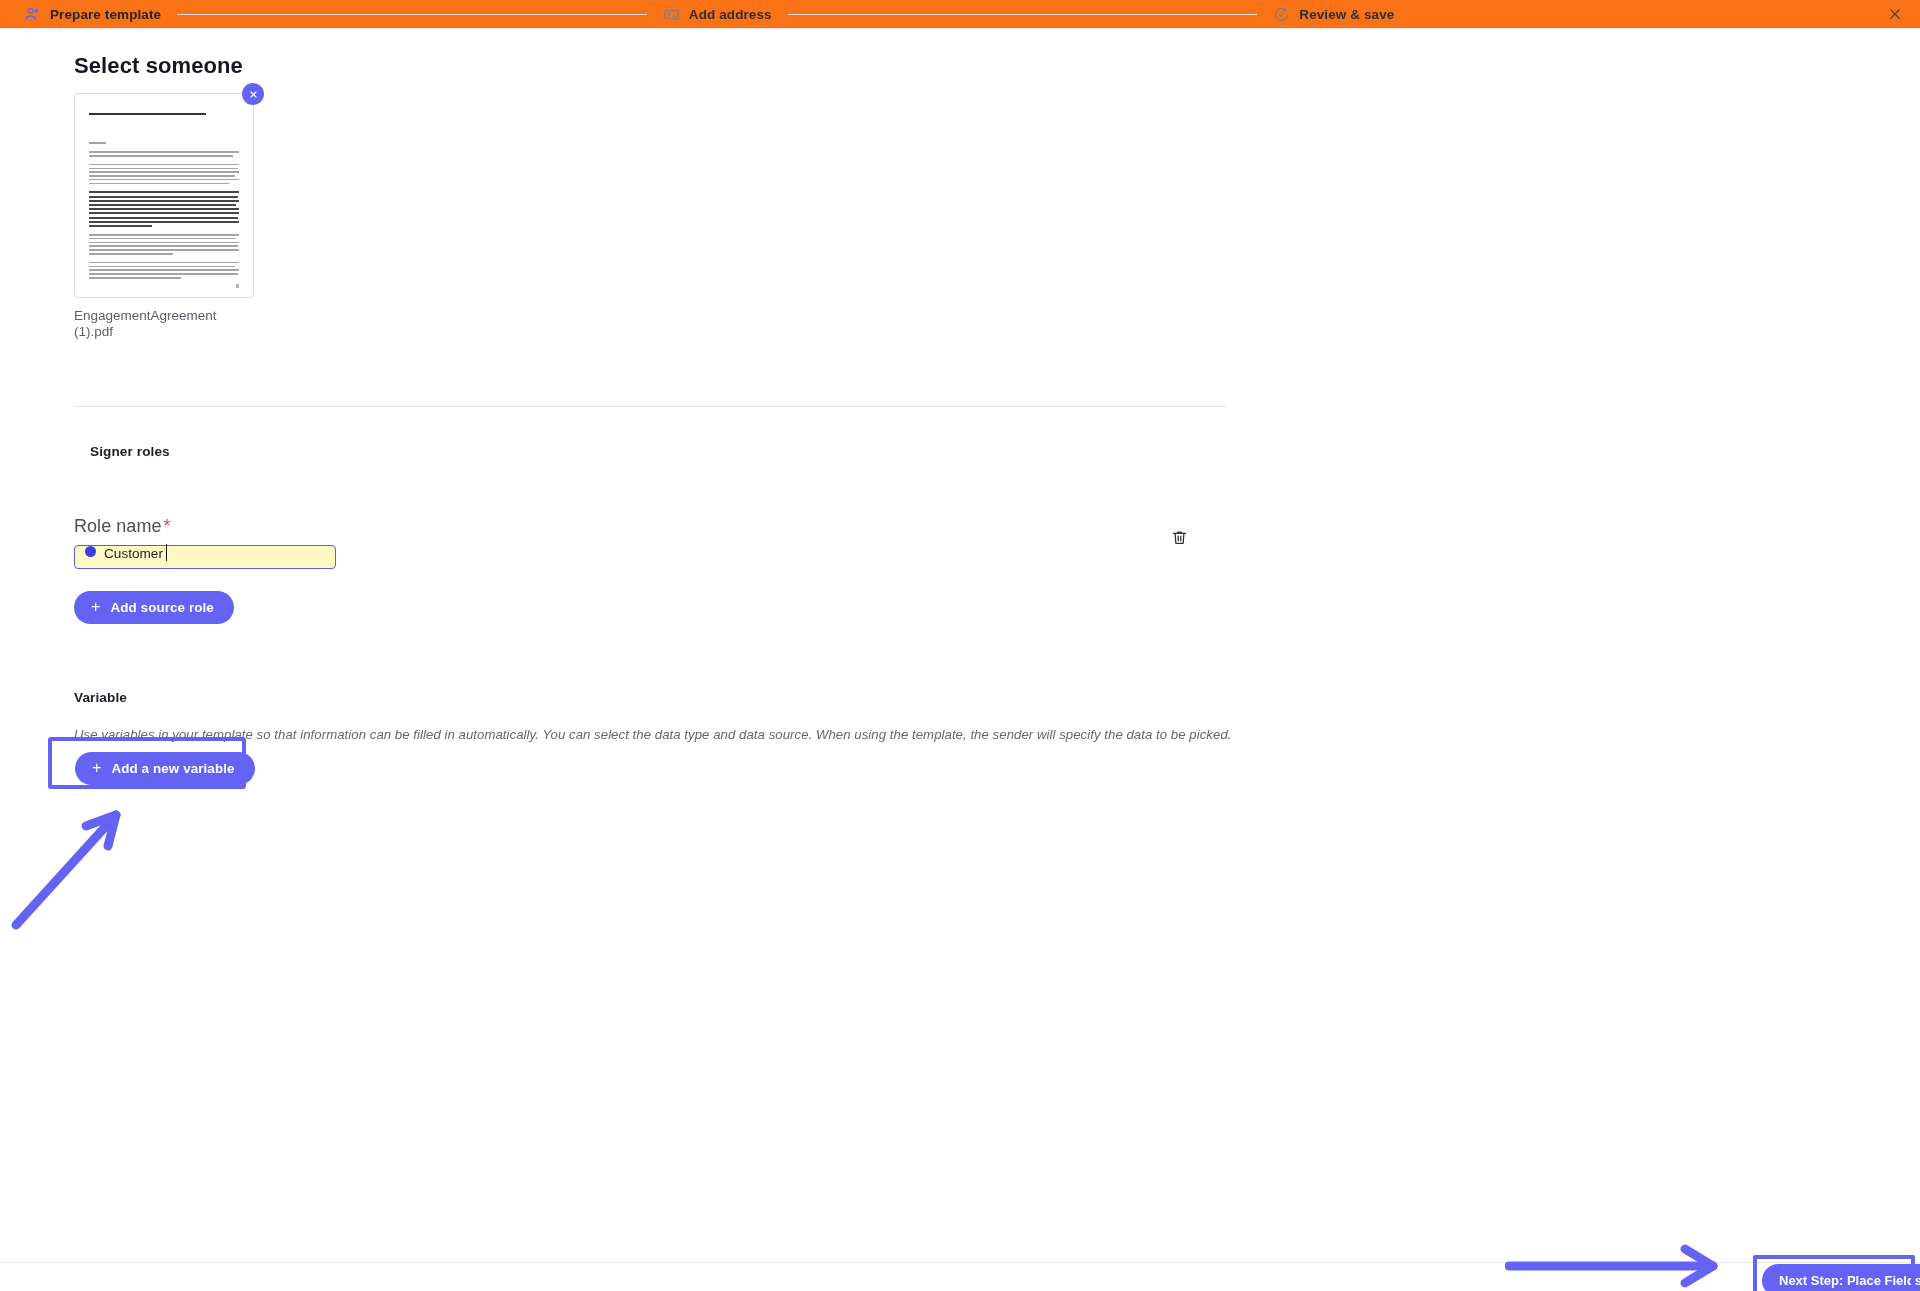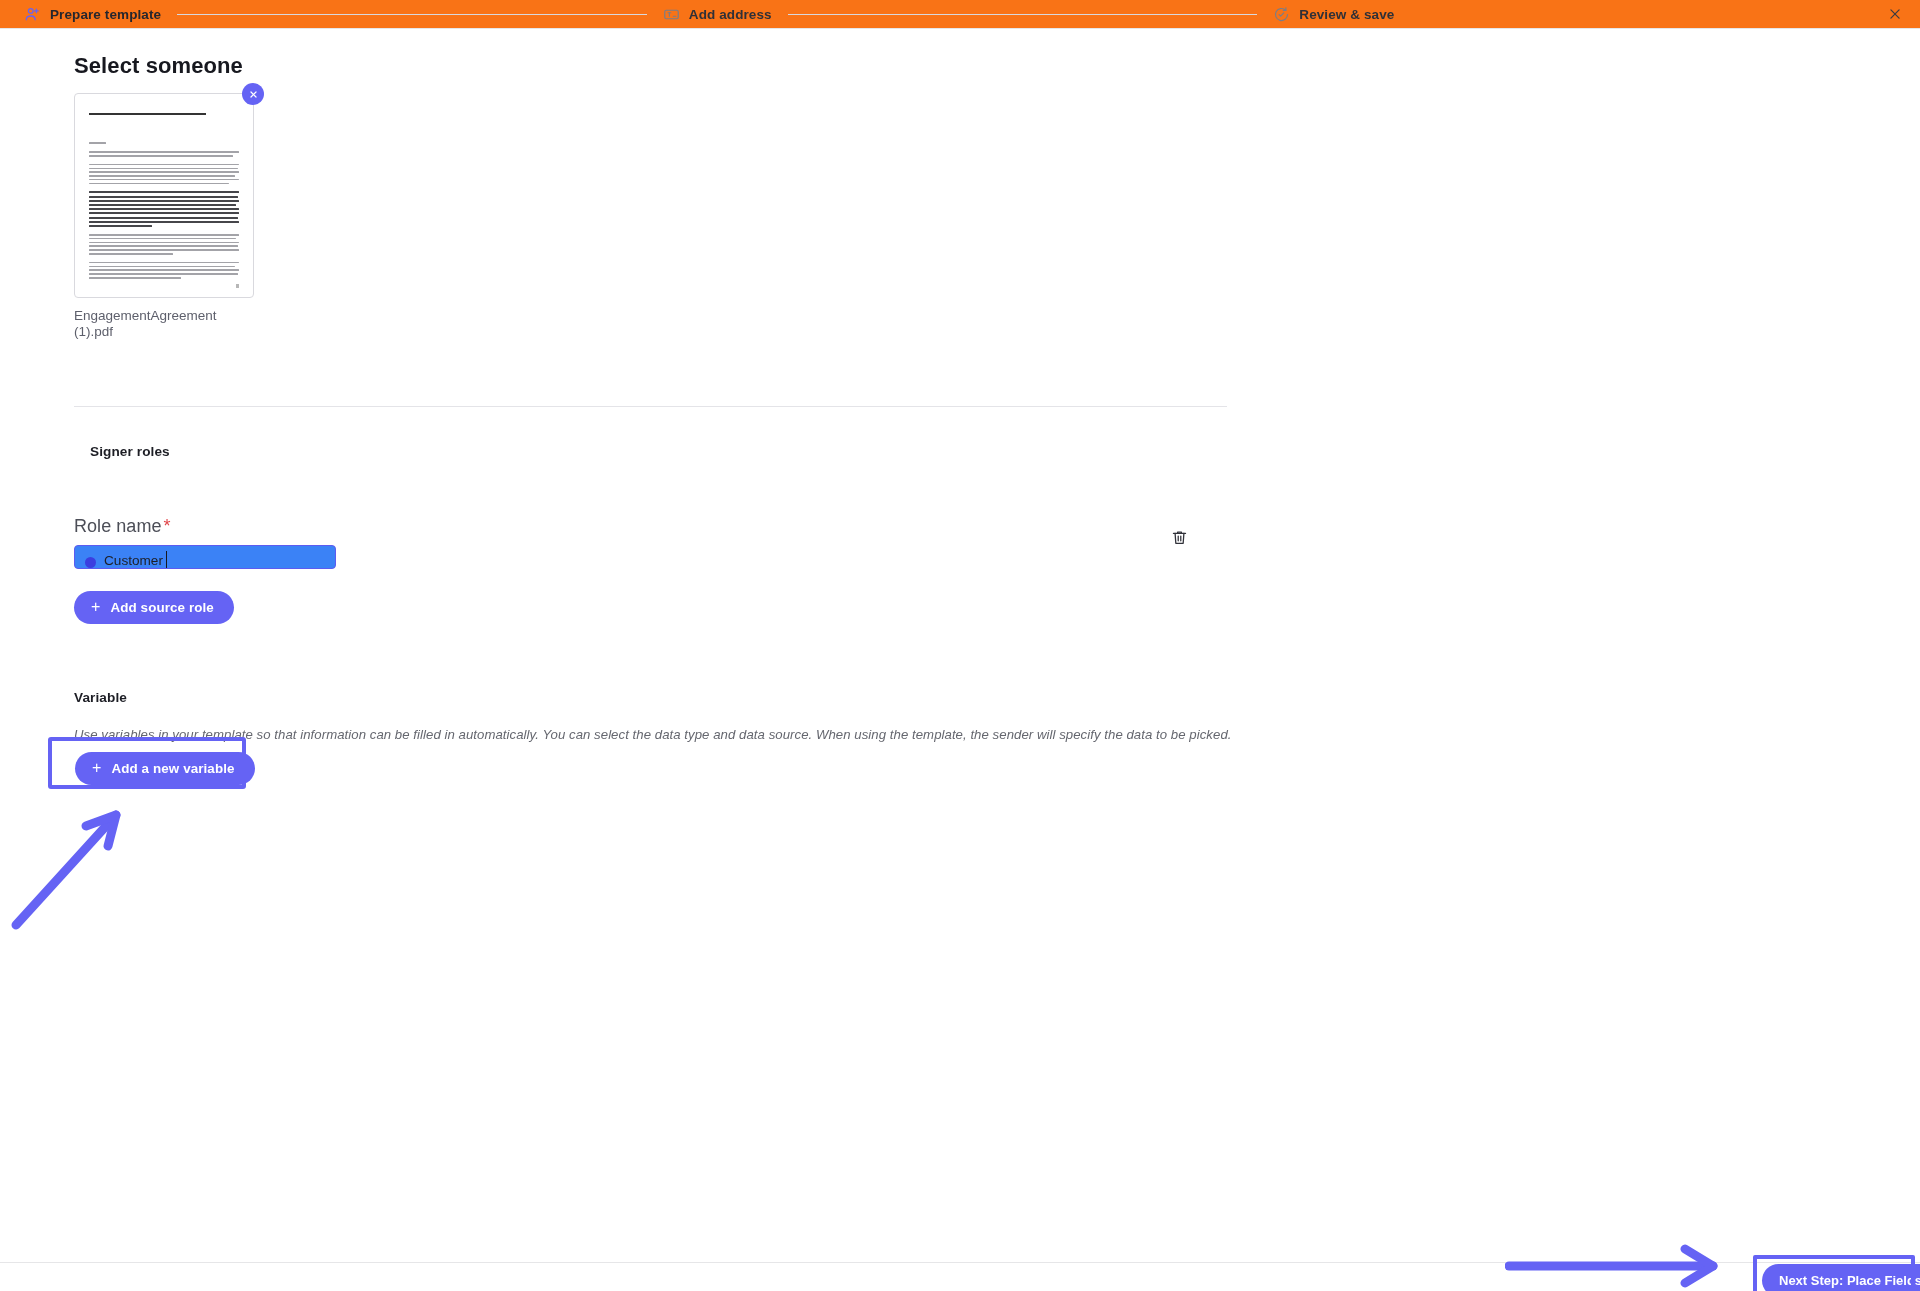--- a/index.html
+++ b/index.html
@@ -91,22 +91,22 @@
   .signer-sec .sec-desc { margin-top: 22px; }
 
   .role-row { position: absolute; left: 74px; top: 487px; width: 1160px; }
   .field-label {
     font-size: 18px; color: #4c4e57; margin-bottom: 8px; letter-spacing: .05px;
   }
   .req { color: #e0464a; margin-left: 2px; }
   .role-input {
     width: 262px; height: 24px;
     border: 1.4px solid #5d5bf0; border-radius: 4px;
-    display: flex; align-items: flex-end; gap: 8px;
-    padding: 0 10px; background: #3b82f6; cursor: text;
+    display: flex; align-items: flex-start; gap: 8px;
+    padding: 0 10px; background: #fef9c3; cursor: text;
   }
   .role-dot { width: 11px; height: 11px; border-radius: 50%; background: #3b3ee0; flex: none; }
   .role-value {
     font-size: 13.6px; color: #1e1f26; position: relative; white-space: nowrap;
   }
   .role-value::after {
     content: ""; position: absolute; right: -4px; top: -2px;
     width: 1px; height: 17px; background: #17181f;
   }
   .trash-btn {

